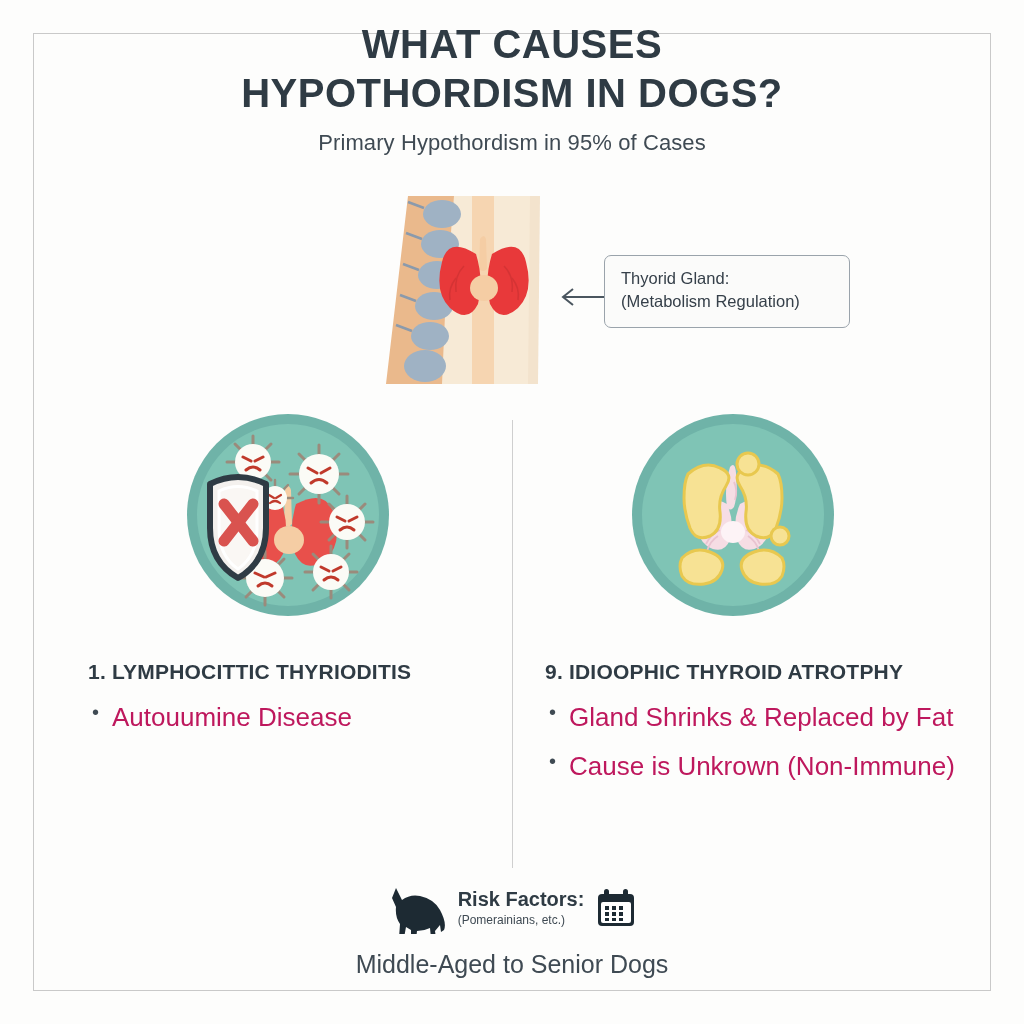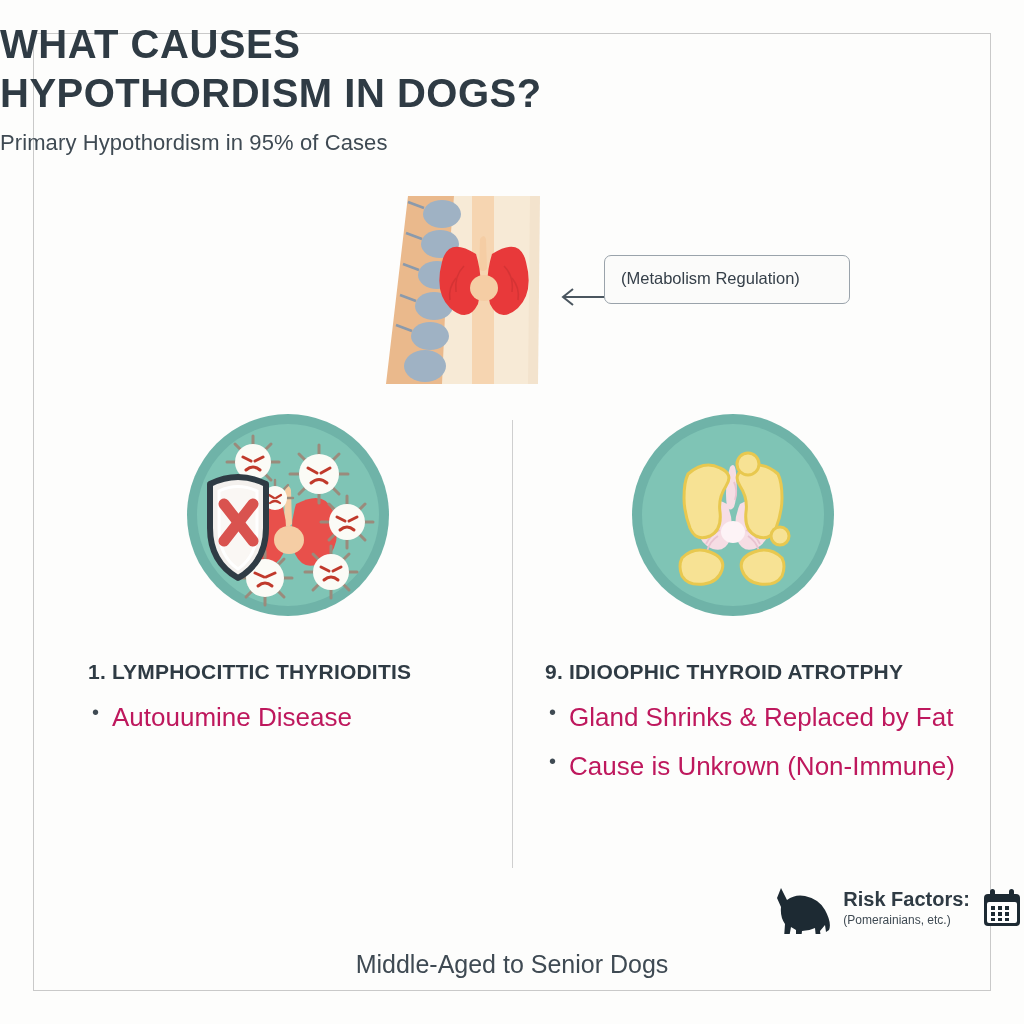--- a/index.html
+++ b/index.html
@@ -33,20 +33,21 @@
     background: #fdfdfc;
     box-sizing: border-box;
   }
 
   
   #header {
     position: absolute;
     left: 0;
     top: 20px;
     width: 100%;
+    text-align: center;
   }
   .title-line {
     font-weight: bold;
     font-size: 40px;
     letter-spacing: 0.5px;
     color: #2f3b44;
     line-height: 1.22;
     white-space: nowrap;
   }
   .subtitle {
@@ -153,21 +154,21 @@
   #footer {
     position: absolute;
     left: 0;
     top: 880px;
     width: 100%;
     text-align: center;
   }
   #footer-row {
     display: flex;
     align-items: center;
-    justify-content: flex-end;
+    justify-content: center;
     gap: 10px;
     height: 56px;
   }
   #risk-text-block {
     text-align: left;
     line-height: 1.12;
   }
   .risk-title {
     font-weight: bold;
     font-size: 20px;
@@ -236,20 +237,21 @@
   </div>
 
   <div id="callout-arrow">
     <svg class="ico" width="52" height="28" viewBox="0 0 52 28">
       <line x1="52" y1="14" x2="8" y2="14" stroke="#4a565f" stroke-width="2"></line>
       <polyline points="17,6 7,14 17,22" fill="none" stroke="#4a565f" stroke-width="2"></polyline>
     </svg>
   </div>
 
   <div id="callout-box">
+    <div class="callout-line">Thyorid Gland:</div>
     <div class="callout-line">(Metabolism Regulation)</div>
   </div>
 
   <div id="divider"></div>
 
   <div class="circle-art" id="circle-left">
     <svg class="ico" width="206" height="206" viewBox="0 0 206 206">
       <circle cx="103" cy="103" r="101" fill="#6fb3a8"></circle>
       <circle cx="103" cy="103" r="91" fill="#7fc4b5"></circle>
 

